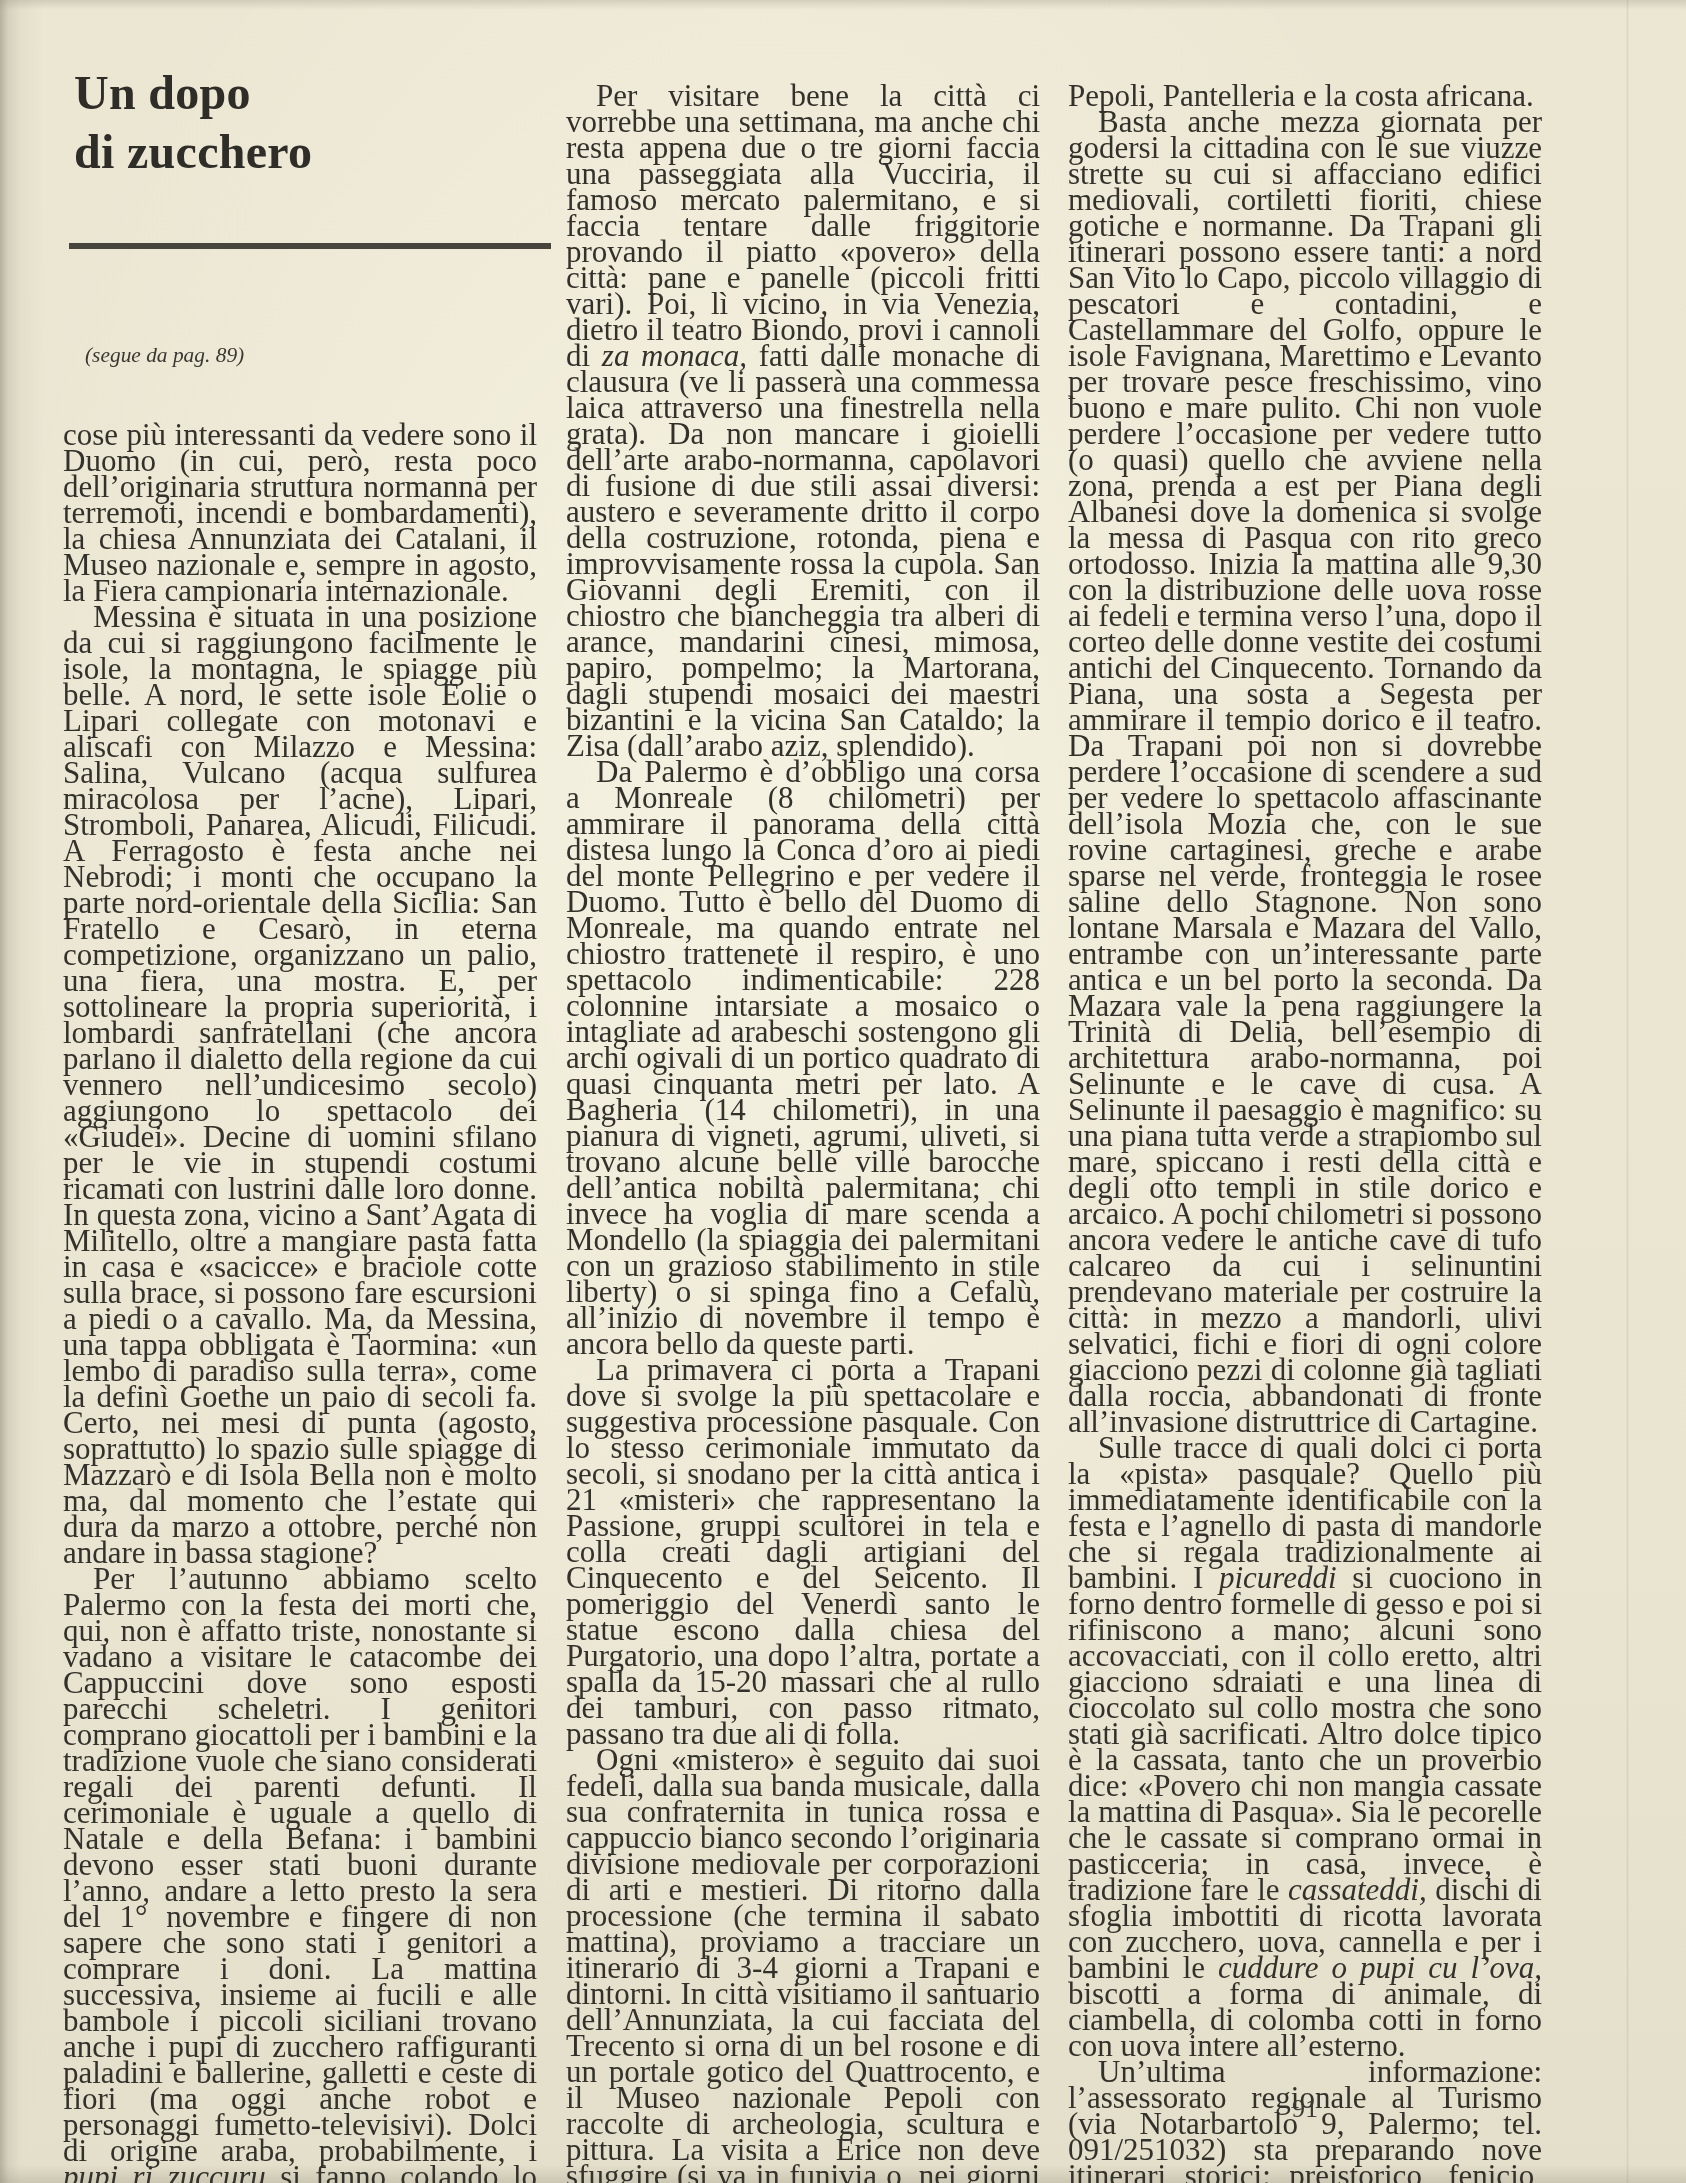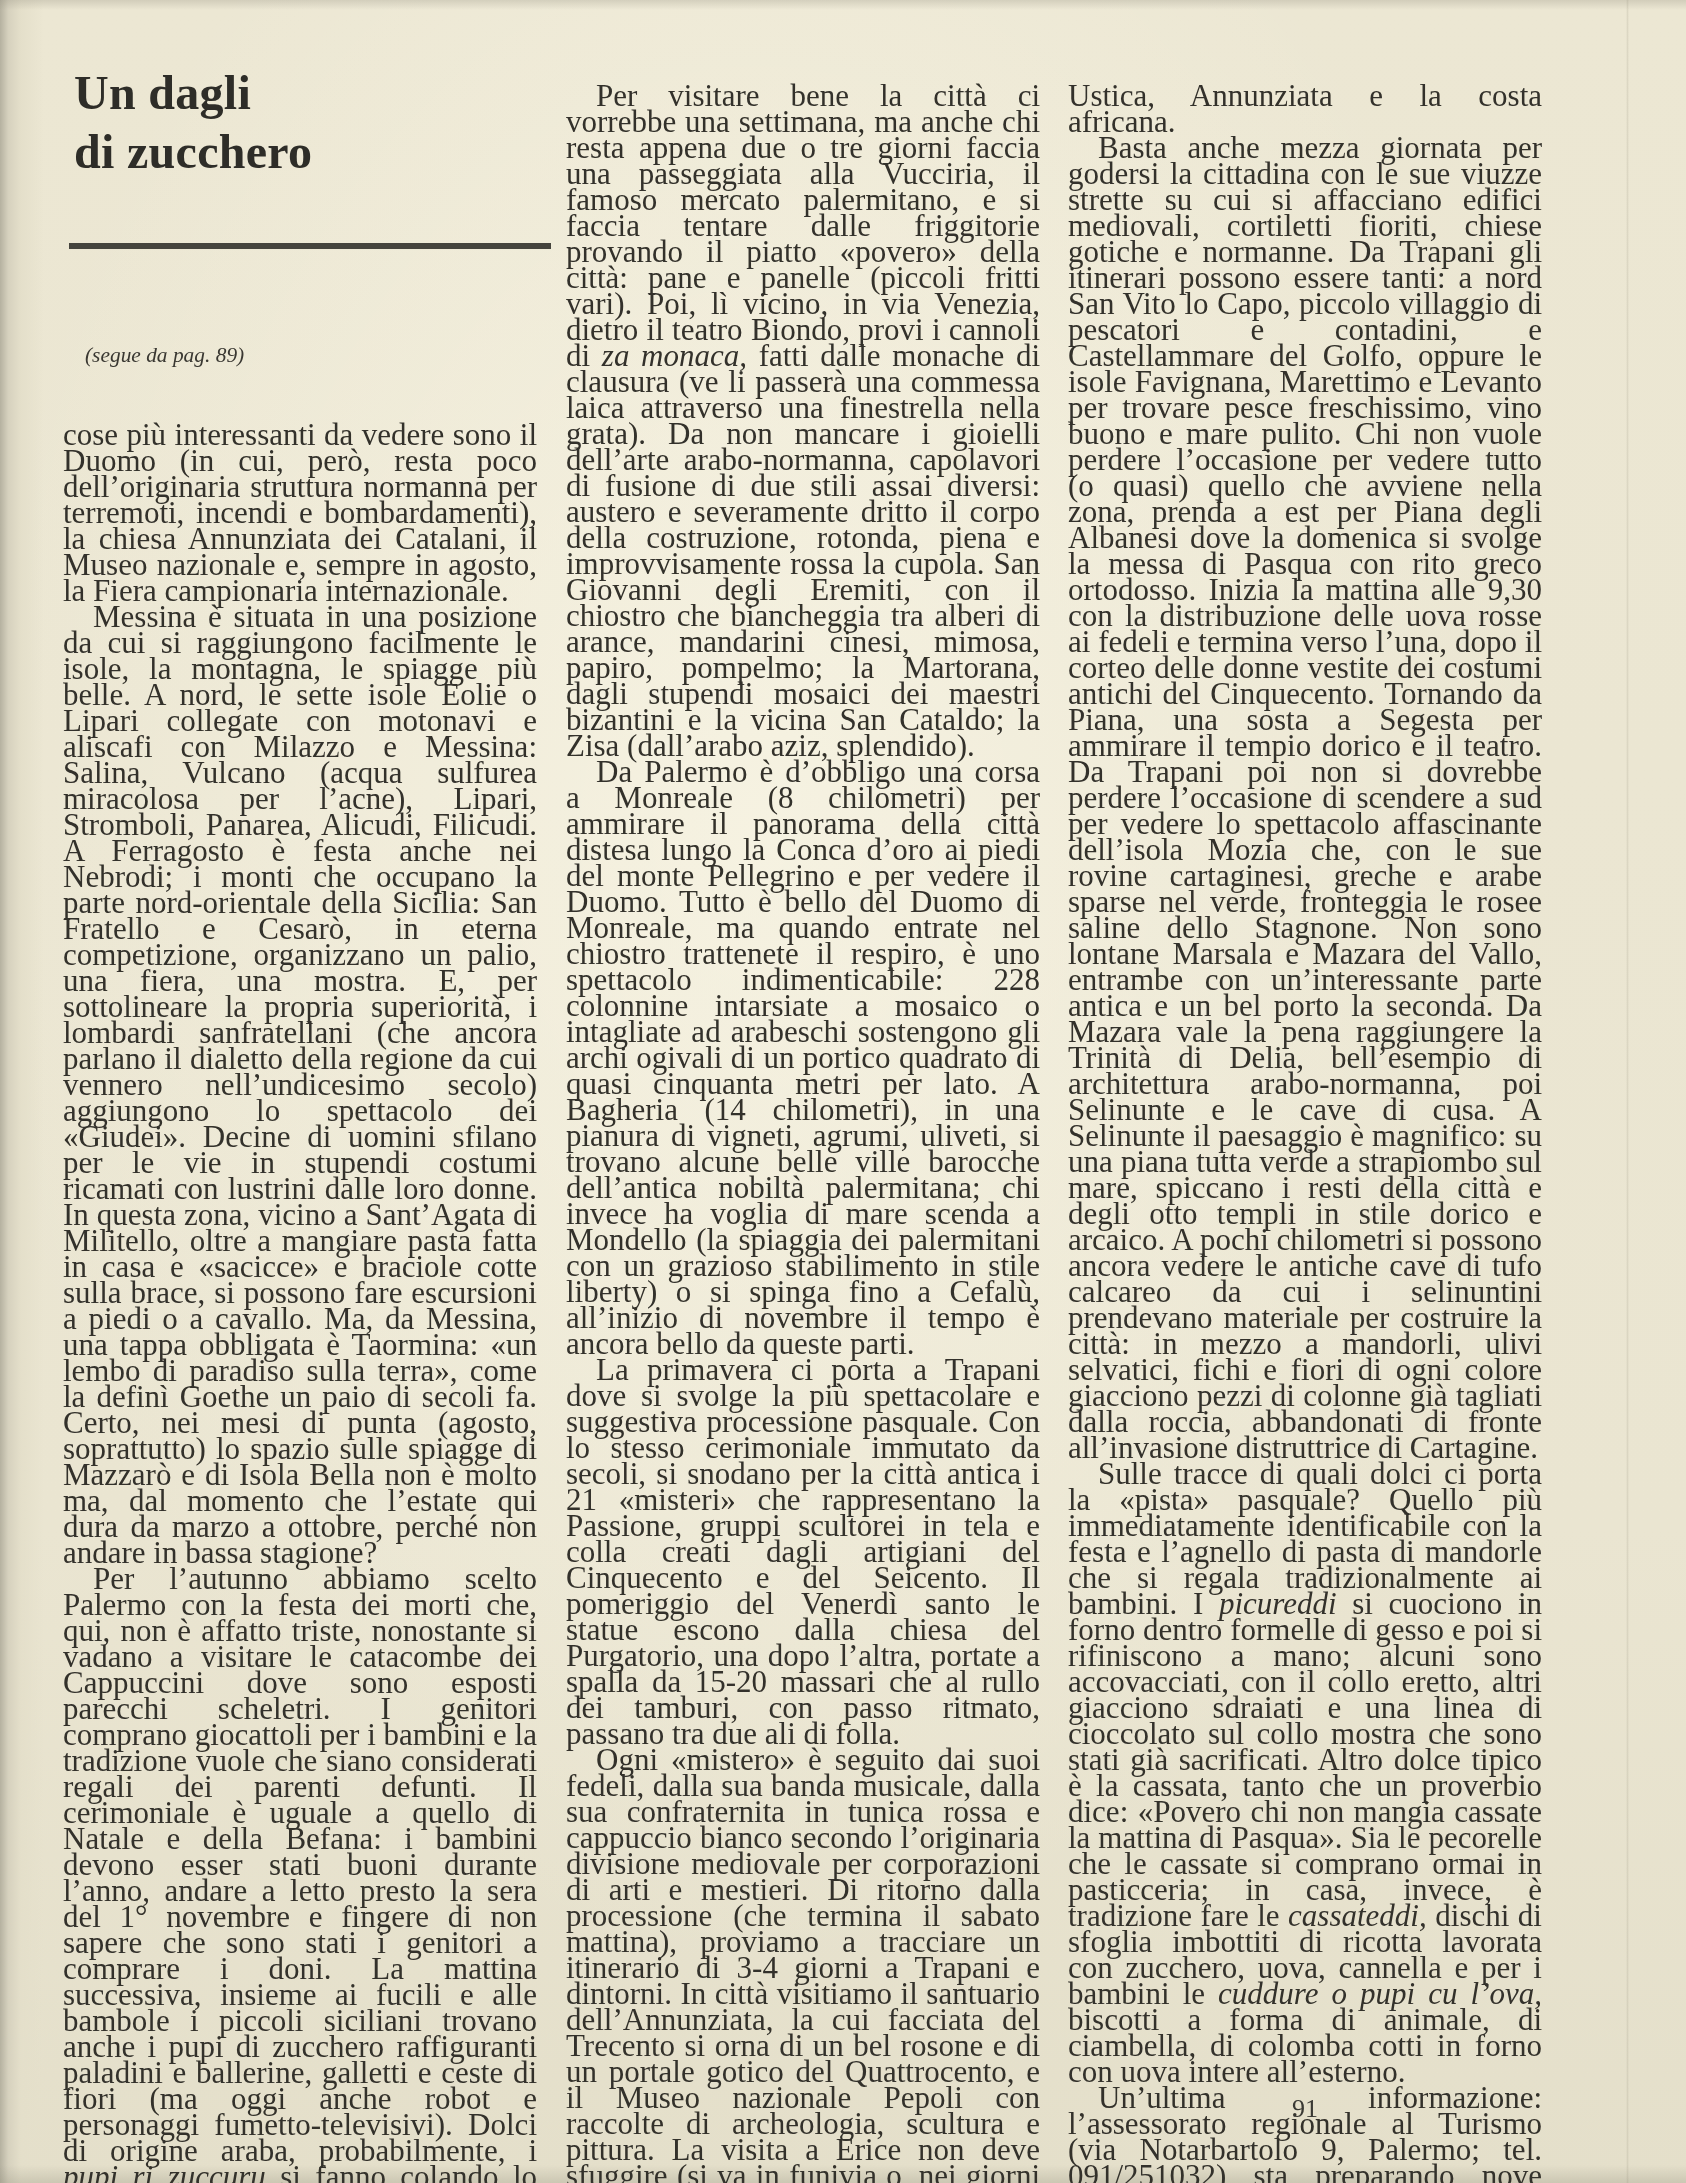--- a/index.html
+++ b/index.html
@@ -96,21 +96,21 @@
 <body>
 
 <div class="page">
   <div class="edge-left"></div>
   <div class="edge-top"></div>
   <div class="edge-bottom"></div>
   <div class="fold-line"></div>
 
   <header class="masthead">
     <h1 class="title">
-      <span>Un dagli</span>
+      <span>Un dopo</span>
       <span>di zucchero</span>
     </h1>
     <div class="title-rule"></div>
   </header>
 
   <p class="continuation">(segue da pag. 89)</p>
 
   <section class="col col-1">
     <p class="flush"><span>cose più interessanti da vedere sono il Duomo (in cui, però, resta poco dell’originaria struttura normanna per terremoti, incendi e bombardamenti), la chiesa Annunziata dei Catalani, il Museo nazionale e, sempre in agosto, la Fiera campionaria internazionale.</span></p>
     <p><span>Messina è situata in una posizione da cui si raggiungono facilmente le isole, la montagna, le spiagge più belle. A nord, le sette isole Eolie o Lipari collegate con motonavi e aliscafi con Milazzo e Messina: Salina, Vulcano (acqua sulfurea miracolosa per l’acne), Lipari, Stromboli, Panarea, Alicudi, Filicudi. A Ferragosto è festa anche nei Nebrodi; i monti che occupano la parte nord-orientale della Sicilia: San Fratello e Cesarò, in eterna competizione, organizzano un palio, una fiera, una mostra. E, per sottolineare la propria superiorità, i lombardi sanfratellani (che ancora parlano il dialetto della regione da cui vennero nell’undicesimo secolo) aggiungono lo spettacolo dei «Giudei». Decine di uomini sfilano per le vie in stupendi costumi ricamati con lustrini dalle loro donne. In questa zona, vicino a Sant’Agata di Militello, oltre a mangiare pasta fatta in casa e «sacicce» e braciole cotte sulla brace, si possono fare escursioni a piedi o a cavallo. Ma, da Messina, una tappa obbligata è Taormina: «un lembo di paradiso sulla terra», come la definì Goethe un paio di secoli fa. Certo, nei mesi di punta (agosto, soprattutto) lo spazio sulle spiagge di Mazzarò e di Isola Bella non è molto ma, dal momento che l’estate qui dura da marzo a ottobre, perché non andare in bassa stagione?</span></p>
@@ -118,21 +118,21 @@
   </section>
 
   <section class="col col-2">
     <p><span>Per visitare bene la città ci vorrebbe una settimana, ma anche chi resta appena due o tre giorni faccia una passeggiata alla Vucciria, il famoso mercato palermitano, e si faccia tentare dalle friggitorie provando il piatto «povero» della città: pane e panelle (piccoli fritti vari). Poi, lì vicino, in via Venezia, dietro il teatro Biondo, provi i cannoli di </span><em>za monaca,</em><span> fatti dalle monache di clausura (ve li passerà una commessa laica attraverso una finestrella nella grata). Da non mancare i gioielli dell’arte arabo-normanna, capolavori di fusione di due stili assai diversi: austero e severamente dritto il corpo della costruzione, rotonda, piena e improvvisamente rossa la cupola. San Giovanni degli Eremiti, con il chiostro che biancheggia tra alberi di arance, mandarini cinesi, mimosa, papiro, pompelmo; la Martorana, dagli stupendi mosaici dei maestri bizantini e la vicina San Cataldo; la Zisa (dall’arabo aziz, splendido).</span></p>
     <p><span>Da Palermo è d’obbligo una corsa a Monreale (8 chilometri) per ammirare il panorama della città distesa lungo la Conca d’oro ai piedi del monte Pellegrino e per vedere il Duomo. Tutto è bello del Duomo di Monreale, ma quando entrate nel chiostro trattenete il respiro, è uno spettacolo indimenticabile: 228 colonnine intarsiate a mosaico o intagliate ad arabeschi sostengono gli archi ogivali di un portico quadrato di quasi cinquanta metri per lato. A Bagheria (14 chilometri), in una pianura di vigneti, agrumi, uliveti, si trovano alcune belle ville barocche dell’antica nobiltà palermitana; chi invece ha voglia di mare scenda a Mondello (la spiaggia dei palermitani con un grazioso stabilimento in stile liberty) o si spinga fino a Cefalù, all’inizio di novembre il tempo è ancora bello da queste parti.</span></p>
     <p><span>La primavera ci porta a Trapani dove si svolge la più spettacolare e suggestiva processione pasquale. Con lo stesso cerimoniale immutato da secoli, si snodano per la città antica i 21 «misteri» che rappresentano la Passione, gruppi scultorei in tela e colla creati dagli artigiani del Cinquecento e del Seicento. Il pomeriggio del Venerdì santo le statue escono dalla chiesa del Purgatorio, una dopo l’altra, portate a spalla da 15-20 massari che al rullo dei tamburi, con passo ritmato, passano tra due ali di folla.</span></p>
     <p><span>Ogni «mistero» è seguito dai suoi fedeli, dalla sua banda musicale, dalla sua confraternita in tunica rossa e cappuccio bianco secondo l’originaria divisione mediovale per corporazioni di arti e mestieri. Di ritorno dalla processione (che termina il sabato mattina), proviamo a tracciare un itinerario di 3-4 giorni a Trapani e dintorni. In città visitiamo il santuario dell’Annunziata, la cui facciata del Trecento si orna di un bel rosone e di un portale gotico del Quattrocento, e il Museo nazionale Pepoli con raccolte di archeologia, scultura e pittura. La visita a Erice non deve sfuggire (si va in funivia o, nei giorni estivi, in autobus). Situato sulla vetta di un monte calcareo, domina un panorama magnifico: la città di Trapani, le saline, le Egadi, le vallate e le campagne verso l’interno e, quando l’aria è cristallina, i monti di Sciacca e Corleone,</span></p>
   </section>
 
   <section class="col col-3">
-    <p class="flush"><span>Ustica, Annunziata e la costa africana.</span></p>
+    <p class="flush"><span>Pepoli, Pantelleria e la costa africana.</span></p>
     <p><span>Basta anche mezza giornata per godersi la cittadina con le sue viuzze strette su cui si affacciano edifici mediovali, cortiletti fioriti, chiese gotiche e normanne. Da Trapani gli itinerari possono essere tanti: a nord San Vito lo Capo, piccolo villaggio di pescatori e contadini, e Castellammare del Golfo, oppure le isole Favignana, Marettimo e Levanto per trovare pesce freschissimo, vino buono e mare pulito. Chi non vuole perdere l’occasione per vedere tutto (o quasi) quello che avviene nella zona, prenda a est per Piana degli Albanesi dove la domenica si svolge la messa di Pasqua con rito greco ortodosso. Inizia la mattina alle 9,30 con la distribuzione delle uova rosse ai fedeli e termina verso l’una, dopo il corteo delle donne vestite dei costumi antichi del Cinquecento. Tornando da Piana, una sosta a Segesta per ammirare il tempio dorico e il teatro. Da Trapani poi non si dovrebbe perdere l’occasione di scendere a sud per vedere lo spettacolo affascinante dell’isola Mozia che, con le sue rovine cartaginesi, greche e arabe sparse nel verde, fronteggia le rosee saline dello Stagnone. Non sono lontane Marsala e Mazara del Vallo, entrambe con un’interessante parte antica e un bel porto la seconda. Da Mazara vale la pena raggiungere la Trinità di Delia, bell’esempio di architettura arabo-normanna, poi Selinunte e le cave di cusa. A Selinunte il paesaggio è magnifico: su una piana tutta verde a strapiombo sul mare, spiccano i resti della città e degli otto templi in stile dorico e arcaico. A pochi chilometri si possono ancora vedere le antiche cave di tufo calcareo da cui i selinuntini prendevano materiale per costruire la città: in mezzo a mandorli, ulivi selvatici, fichi e fiori di ogni colore giacciono pezzi di colonne già tagliati dalla roccia, abbandonati di fronte all’invasione distruttrice di Cartagine.</span></p>
     <p><span>Sulle tracce di quali dolci ci porta la «pista» pasquale? Quello più immediatamente identificabile con la festa e l’agnello di pasta di mandorle che si regala tradizionalmente ai bambini. I </span><em>picureddi</em><span> si cuociono in forno dentro formelle di gesso e poi si rifiniscono a mano; alcuni sono accovacciati, con il collo eretto, altri giacciono sdraiati e una linea di cioccolato sul collo mostra che sono stati già sacrificati. Altro dolce tipico è la cassata, tanto che un proverbio dice: «Povero chi non mangia cassate la mattina di Pasqua». Sia le pecorelle che le cassate si comprano ormai in pasticceria; in casa, invece, è tradizione fare le </span><em>cassateddi,</em><span> dischi di sfoglia imbottiti di ricotta lavorata con zucchero, uova, cannella e per i bambini le </span><em>cuddure o pupi cu l’ova,</em><span> biscotti a forma di animale, di ciambella, di colomba cotti in forno con uova intere all’esterno.</span></p>
     <p><span>Un’ultima informazione: l’assessorato regionale al Turismo (via Notarbartolo 9, Palermo; tel. 091/251032) sta preparando nove itinerari storici: preistorico, fenicio, greco, romano, bizantino, arabo-normanno, svevo-aragonese, barocco, liberty e sta organizzando un piano di riscoperta delle numerose terme.</span></p>
     <p class="byline">Patrizia Pellegrino</p>
   </section>
 
   <div class="page-number">91</div>
 </div>
 
 

